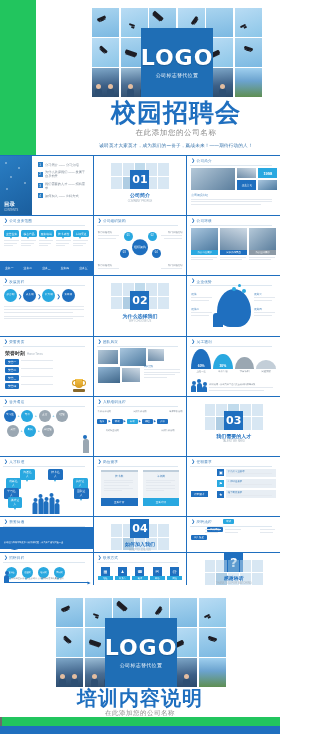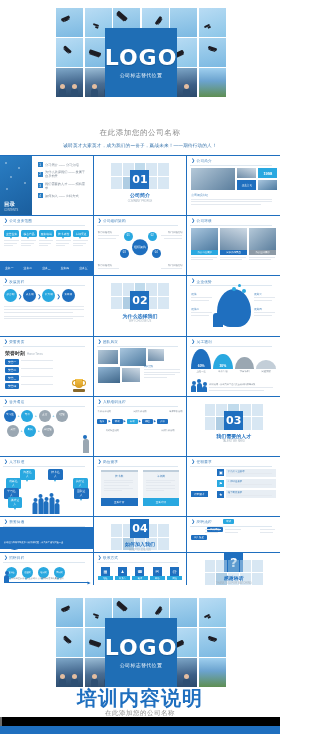--- a/index.html
+++ b/index.html
@@ -2,21 +2,21 @@
 <html><head>
 <meta charset="utf-8">
 <style>
   * { box-sizing: border-box; margin: 0; padding: 0; }
   html, body {
     width: 280px; height: 734px;
     font-family: "Liberation Sans", sans-serif;
     background: #ffffff;
     overflow: hidden;
   }
-  .page { position: relative; width: 280px; height: 734px; background:#000000; }
+  .page { position: relative; width: 280px; height: 734px; background:#22c55e;padding-left:36px; }
 
   
   .cover { position: relative; width: 280px; height: 155px; background: #ffffff; }
   .collage {
     position: absolute; left: 56px; top: 8px; width: 170px; height: 89px;
     display: grid; grid-template-columns: repeat(6, 1fr); grid-template-rows: repeat(3, 1fr);
     gap: 1.5px;
     background: #ffffff;
   }
   .tile { position: relative; overflow: hidden; background: #8fc4e8; }
@@ -221,20 +221,21 @@
           <span class="head" style="left:45%"></span>
         </div>
       <div class="tile green"></div>
     </div>
 
     <div class="logobox">
       <div class="lg-main">LOGO</div>
       <div class="lg-sub">公司标志替代位置</div>
     </div>
 
+    <div class="cover-title">校园招聘会</div>
     <div class="cover-sub">在此添加您的公司名称</div>
     <div class="cover-tag">诚聘英才大家英才，成为我们的一份子，赢战未来！——期待行动的人！</div>
   </div>
 
   <div class="grid">
 
     <div class="slide">
       <div class="toc">
         <div class="toc-left">
           <span class="dot" style="left:5px;top:6px"></span>

